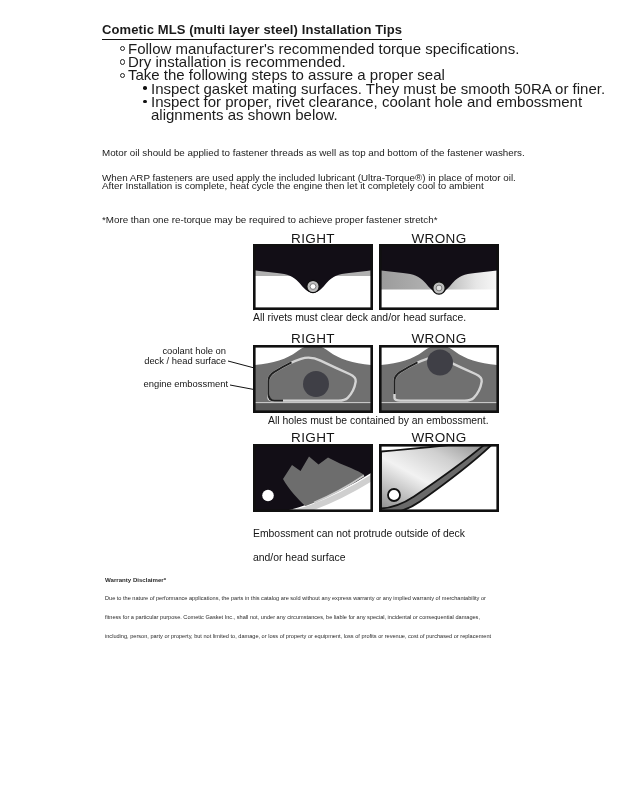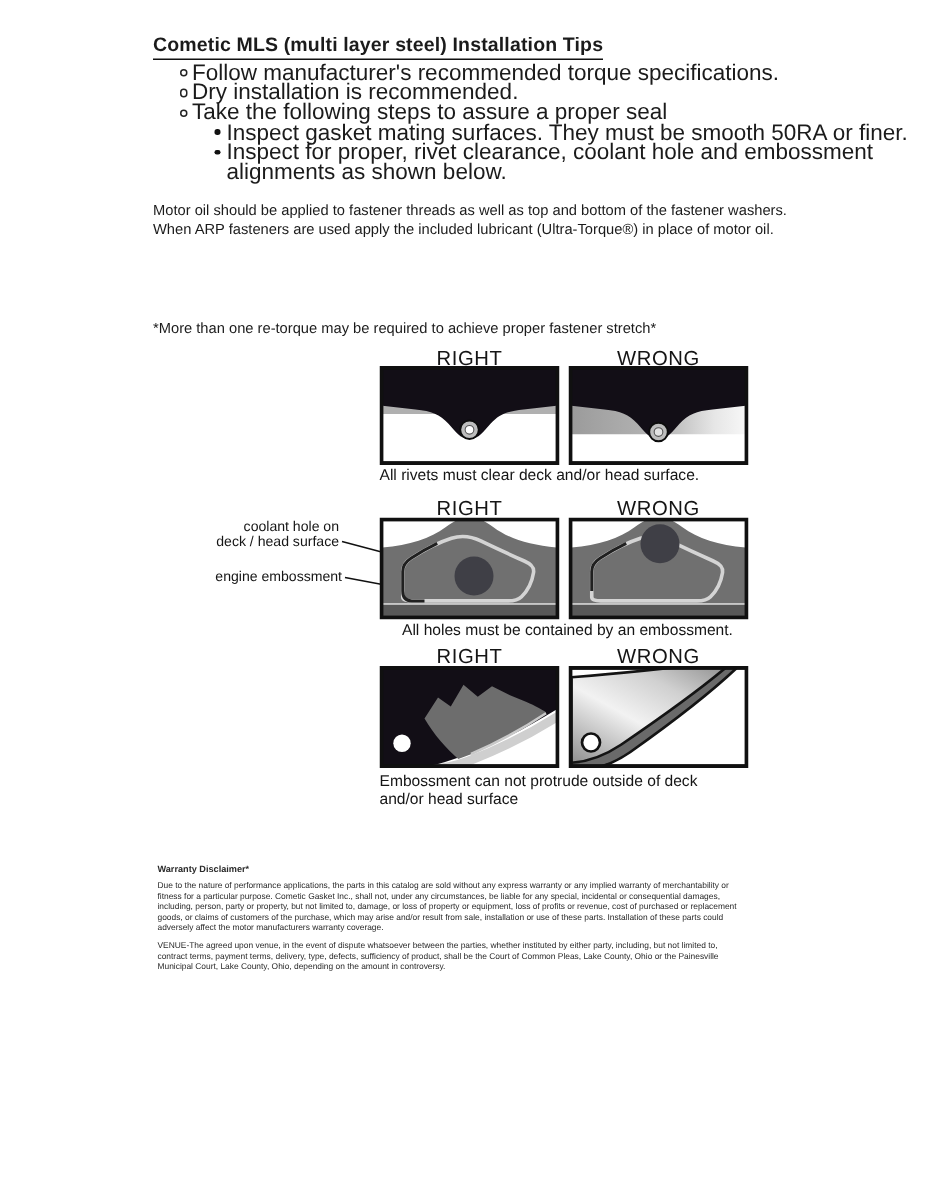--- a/index.html
+++ b/index.html
@@ -1,20 +1,20 @@
 <!DOCTYPE html>
 <html style="--ink: #1b1b1b; --diagram-dark: #120e16; --deck-gray: #b0b0b0; --gasket-gray: #707070; --gasket-strip: #585858; --hole-dark: #3f3f46; --band-gray: #6d6d6d; --outline-light: #d4d4d4; --outline-dark: #202020; --border-black: #101010;"><head>
 <meta charset="utf-8">
 <style>
   html,body{margin:0;padding:0;background:#fff;}
   .page{
     position:relative;width:618px;height:649px;background:#fff;overflow:hidden;
     font-family:"Liberation Sans",sans-serif;color:var(--ink,#1b1b1b);
   }
-  .lines div{white-space:nowrap;}
+  .lines div{white-space:nowrap;margin-top:12px;}
   
   .title{
     position:absolute;left:102px;top:22px;font-size:13px;font-weight:bold;
     display:inline-block;border-bottom:1.6px solid #111;padding-bottom:2px;letter-spacing:.1px;
   }
   
   .tips{position:absolute;left:96px;top:42px;font-size:15px;line-height:13.2px;margin-left:24px;}
   .tip{position:relative;padding-left:8px;}
   .tip .ob{position:absolute;left:0;top:4.2px;width:3.2px;height:3.2px;border:1px solid #222;border-radius:50%;}
   .tip.sub{padding-left:31px;}
@@ -64,20 +64,21 @@
     <div class="tip"><span class="ob"></span><span>Take the following steps to assure a proper seal</span></div>
     <div class="tip sub"><span class="fb"></span><span>Inspect gasket mating surfaces.  They must be smooth 50RA or finer.</span></div>
     <div class="tip sub"><span class="fb"></span><span>Inspect for proper, rivet clearance, coolant hole and embossment alignments as shown below.</span></div>
   </div>
 
   <div class="para lines" style="top:134px">
       <div>Motor oil should be applied to fastener threads as well as top and bottom of the fastener washers.</div>
       <div>When ARP fasteners are used apply the included lubricant (Ultra-Torque®) in place of motor oil.</div>
     </div>
   <div class="para lines" style="top:167px">
+      <div>After Installation is complete, heat cycle the engine then let it completely cool to ambient</div>
     </div>
   <div class="para" style="top:213px">*More than one re-torque may be required to achieve proper fastener stretch*</div>
 
   <div class="drow" style="top:231px;height:100px">
     <div class="plabel r">RIGHT</div>
     <div class="plabel w">WRONG</div>
 
     <svg class="panel r" style="top:13px" width="120" height="66" viewBox="0 0 120 66">
       <defs>
         <clipPath id="clipA">

